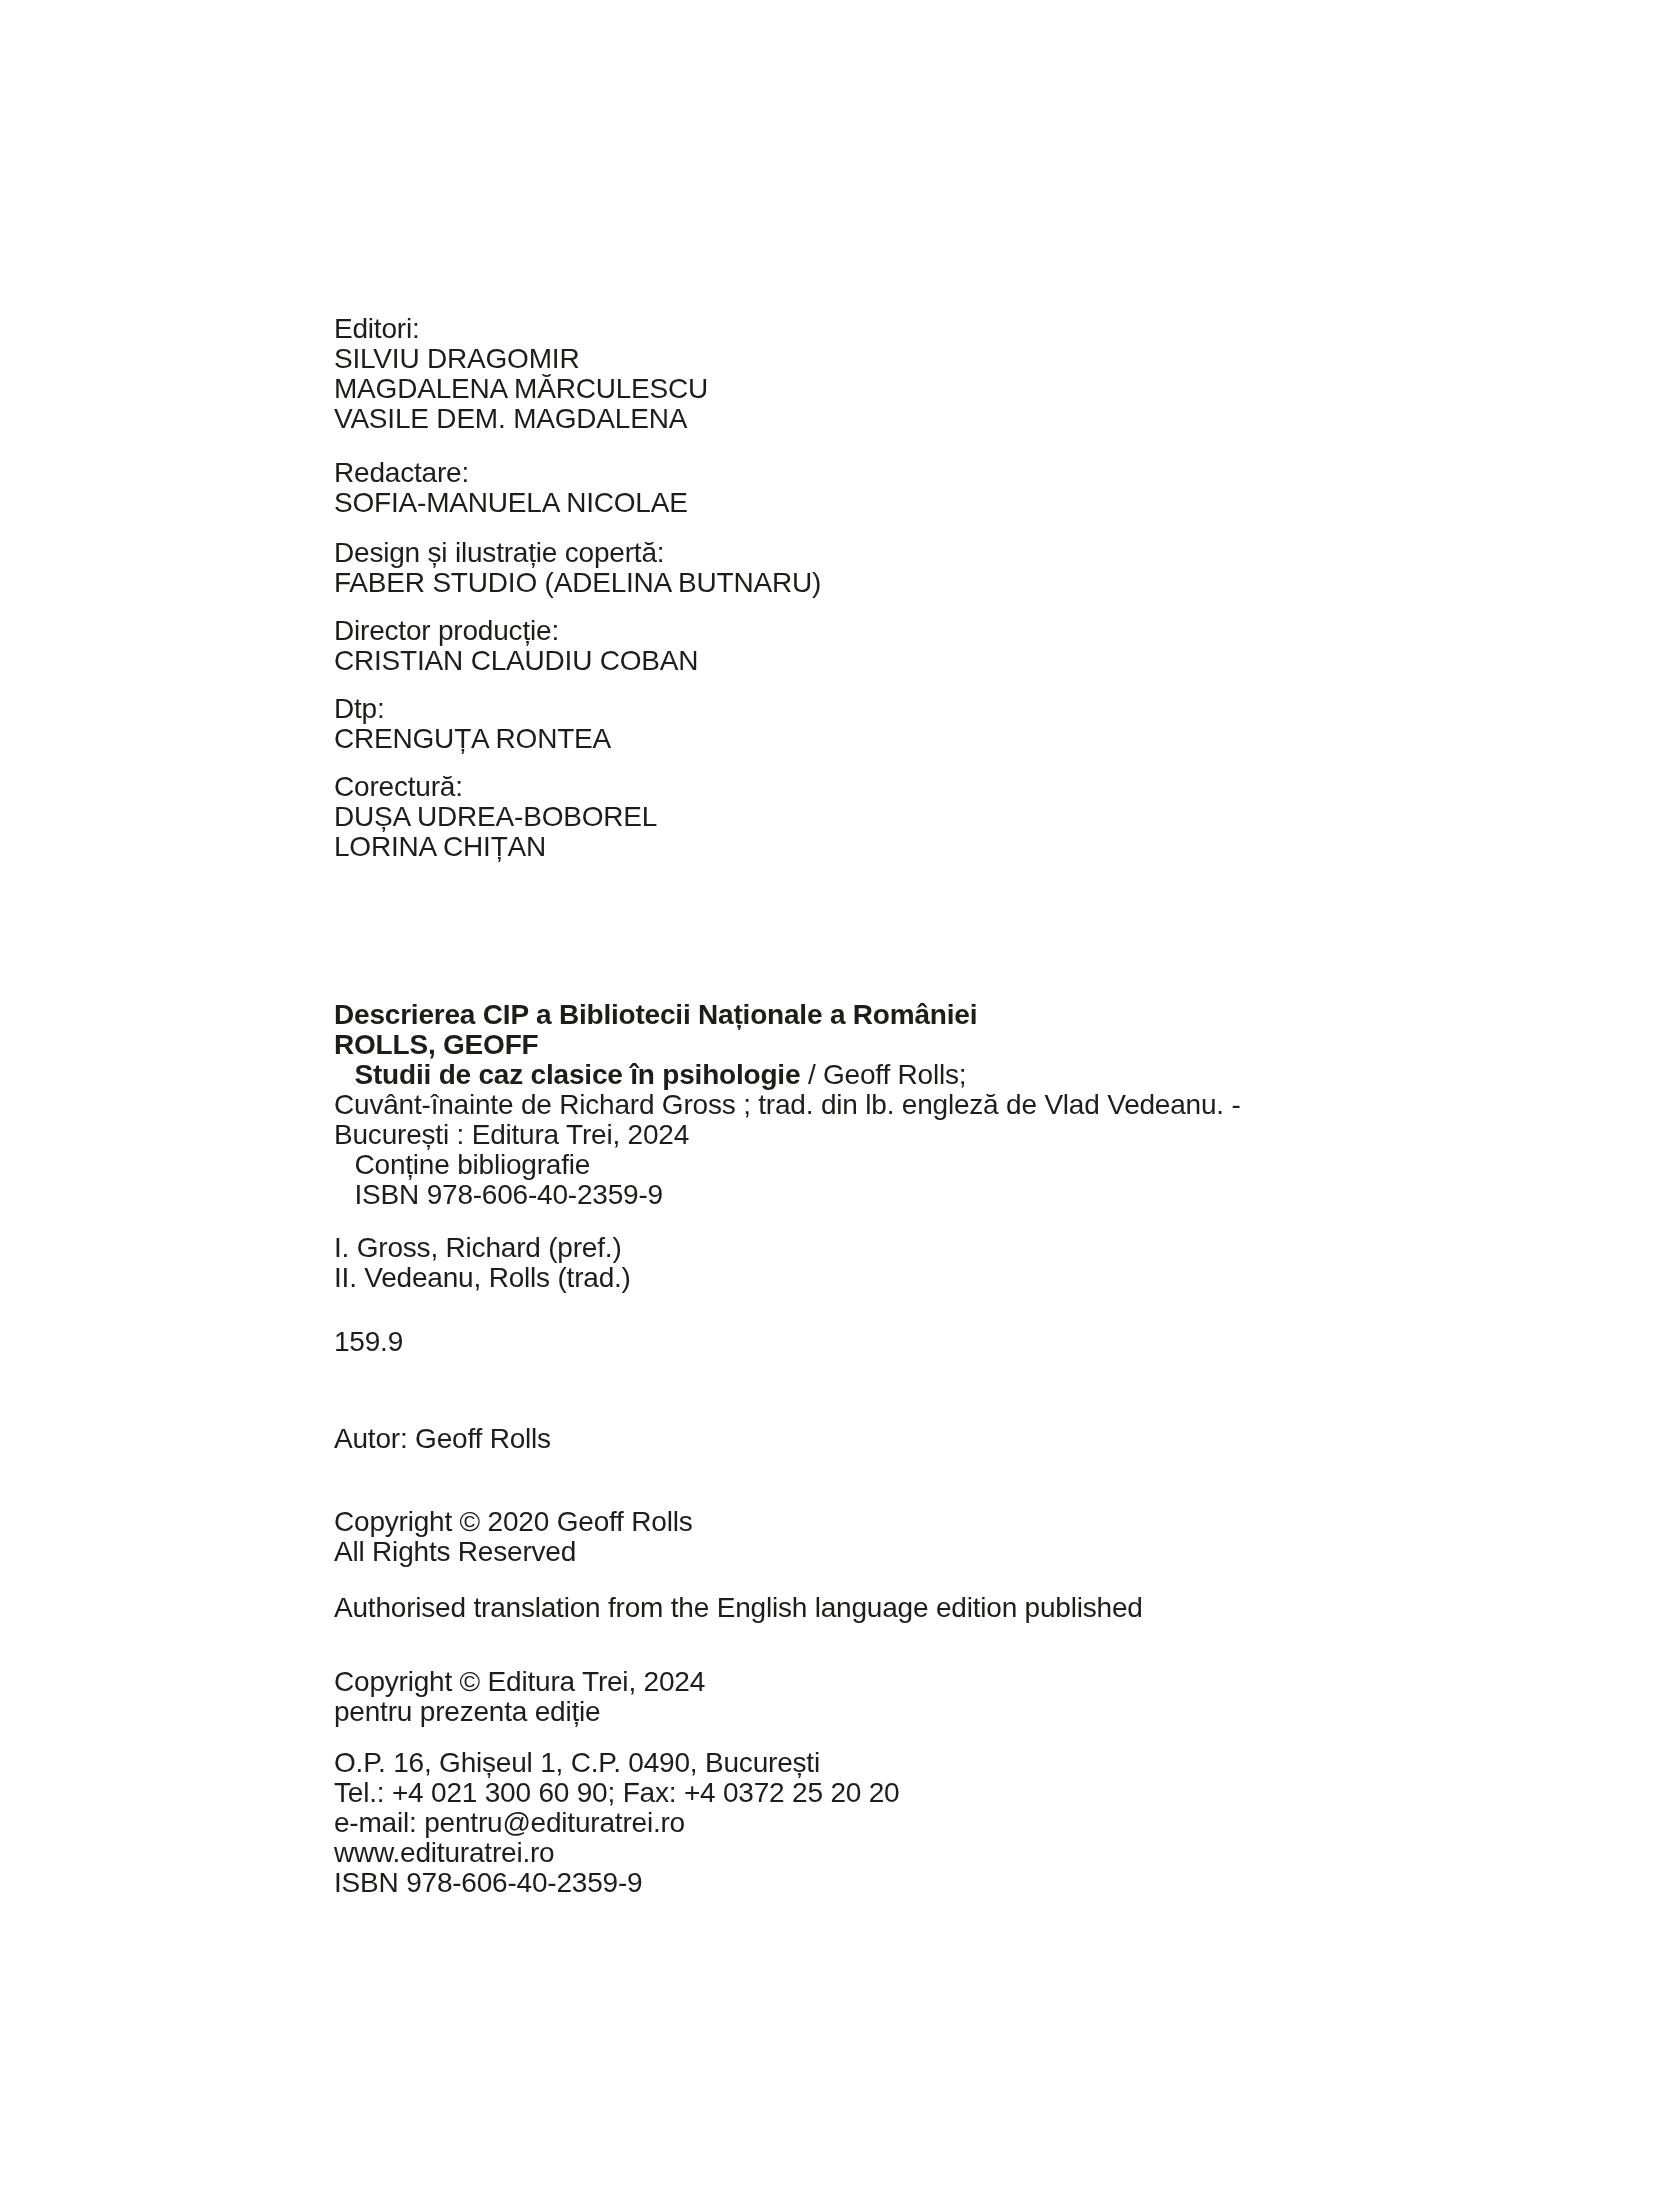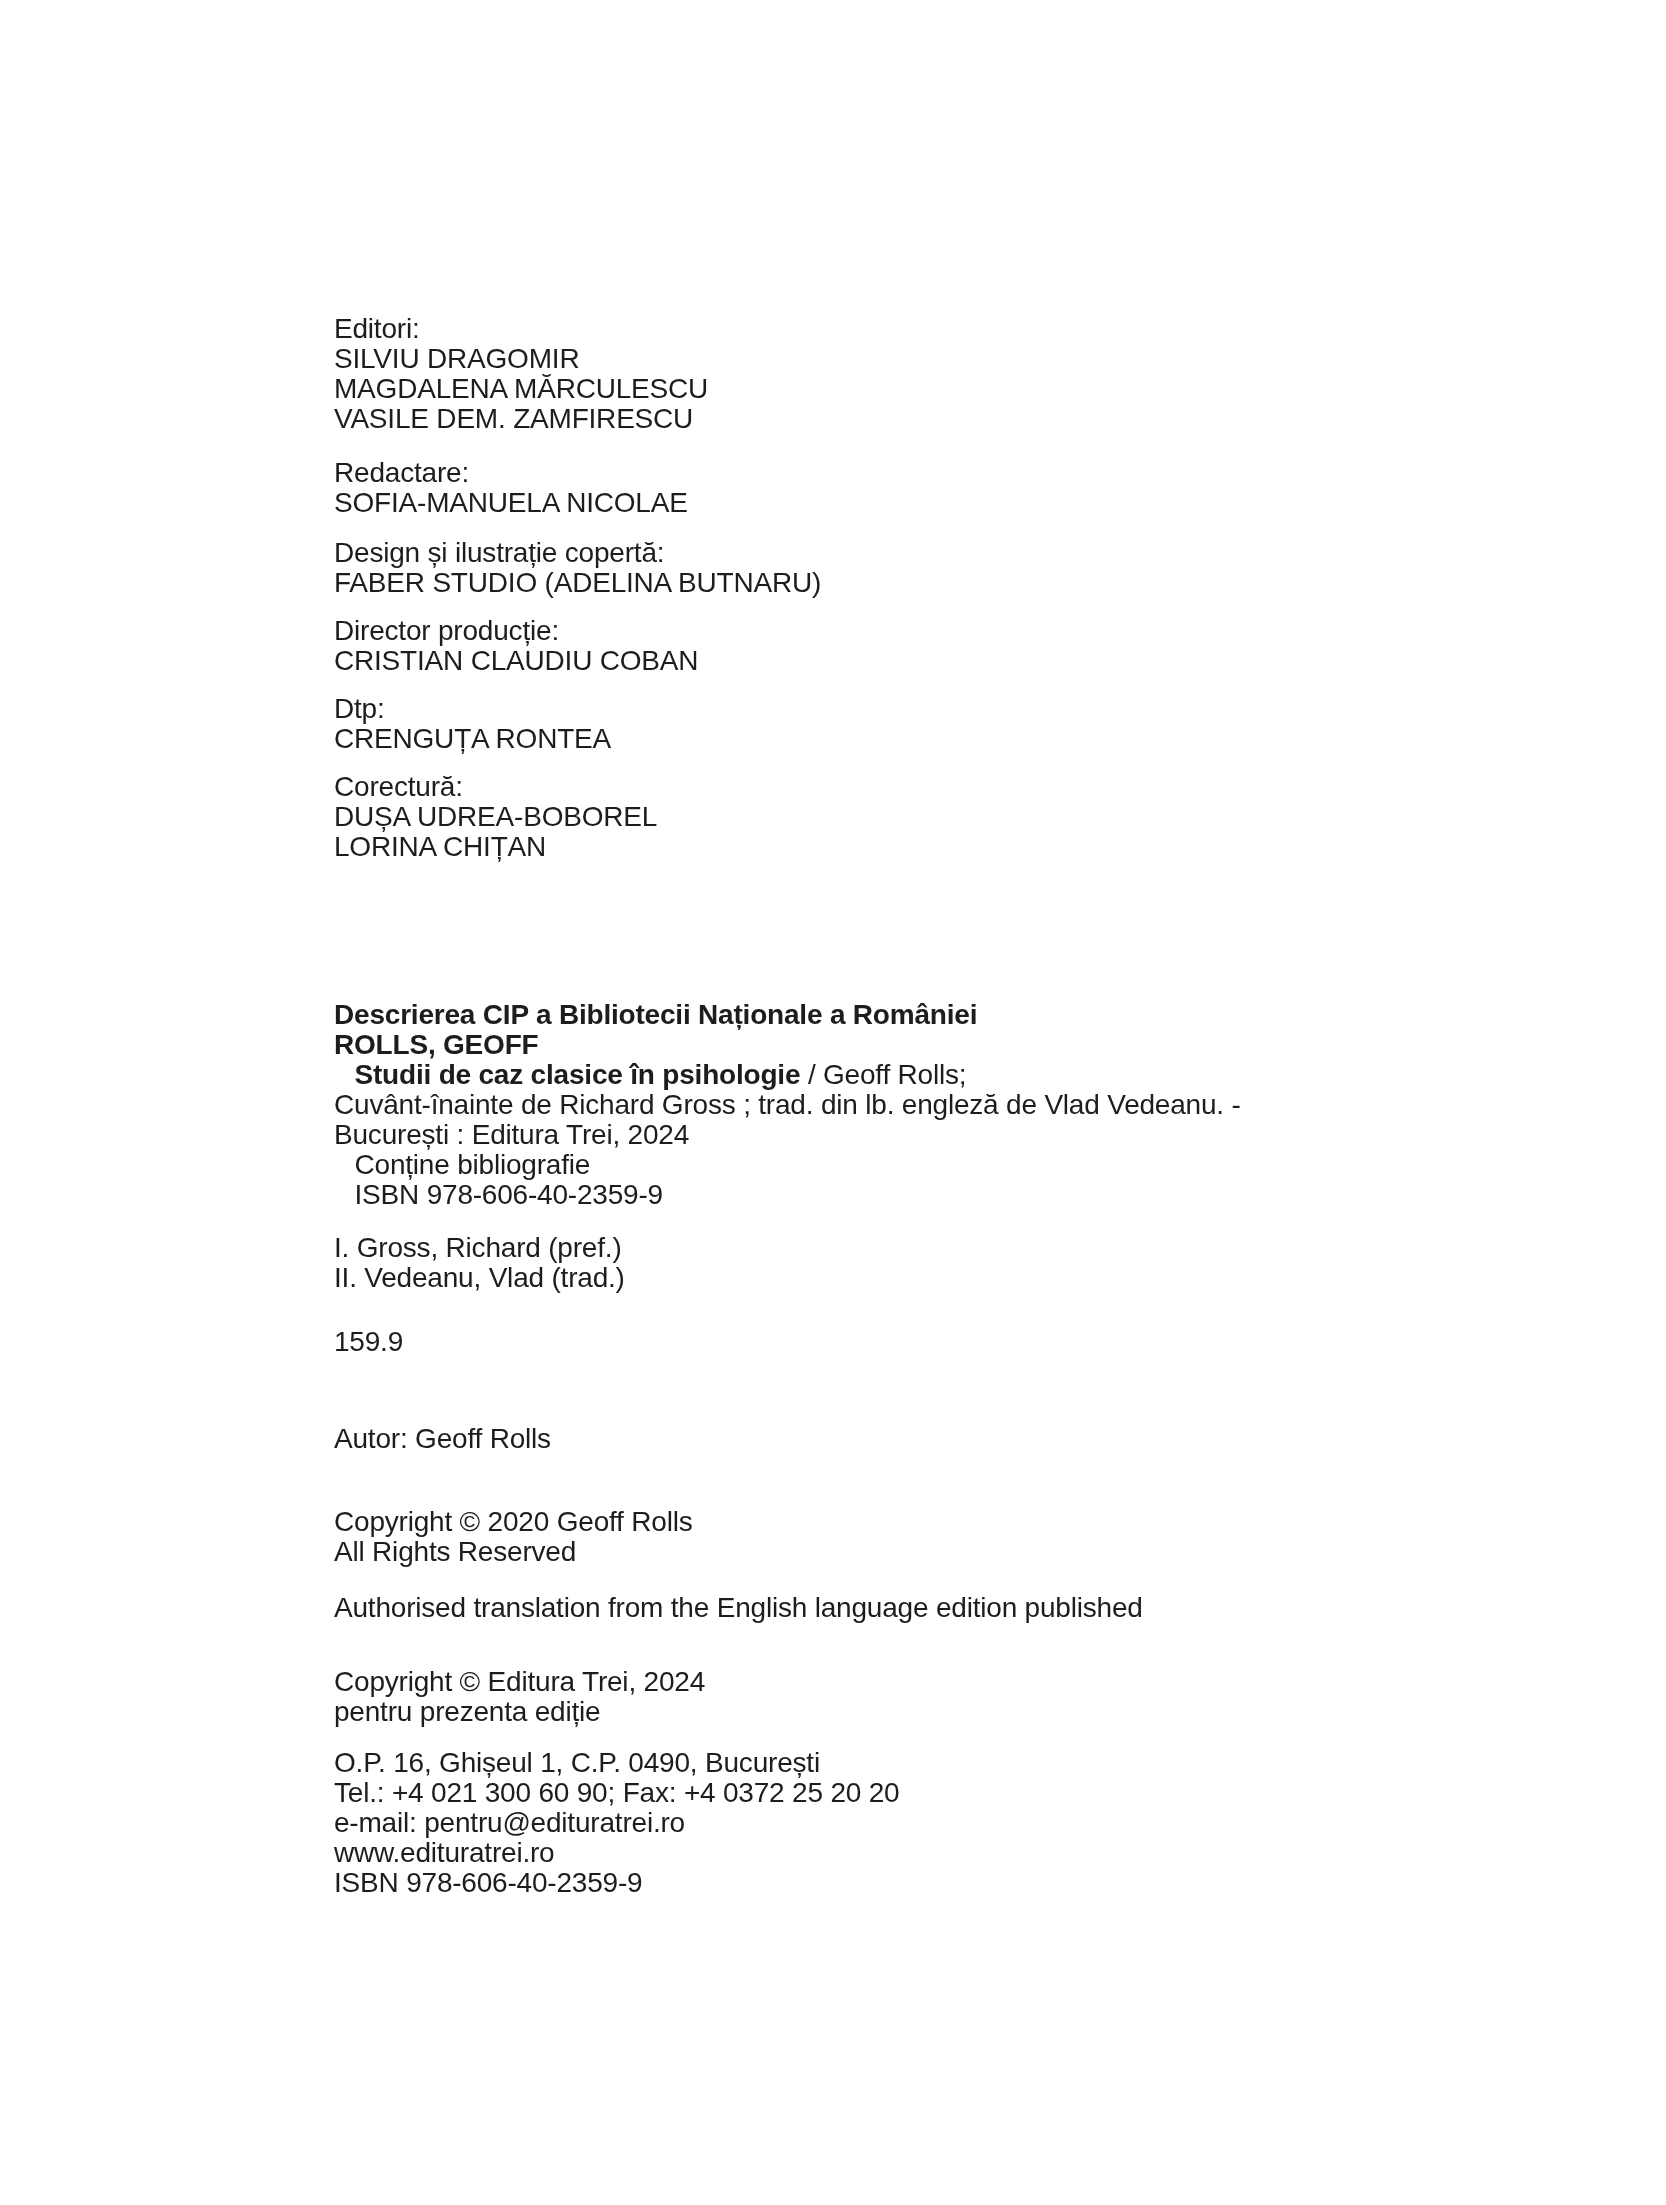--- a/index.html
+++ b/index.html
@@ -26,21 +26,21 @@
 </style>
 </head>
 <body>
 
 <div class="page">
 
   <section class="block" style="top:314px">
     <div class="line">Editori:</div>
     <div class="line">SILVIU DRAGOMIR</div>
     <div class="line">MAGDALENA MĂRCULESCU</div>
-    <div class="line">VASILE DEM. ZAMFIRESCU</div>
+    <div class="line">VASILE DEM. MAGDALENA</div>
   </section>
 
   <section class="block" style="top:458px">
     <div class="line">Redactare:</div>
     <div class="line">SOFIA-MANUELA NICOLAE</div>
   </section>
 
   <section class="block" style="top:538px">
     <div class="line">Design și ilustrație copertă:</div>
     <div class="line">FABER STUDIO (ADELINA BUTNARU)</div>
@@ -67,21 +67,21 @@
     <div class="line bold">ROLLS, GEOFF</div>
     <div class="line indent"><span class="bold">Studii de caz clasice în psihologie</span><span> / Geoff Rolls;</span></div>
     <div class="line">Cuvânt-înainte de Richard Gross ; trad. din lb. engleză de Vlad Vedeanu. -</div>
     <div class="line">București : Editura Trei, 2024</div>
     <div class="line indent">Conține bibliografie</div>
     <div class="line indent">ISBN 978-606-40-2359-9</div>
   </section>
 
   <section class="block" style="top:1233px">
     <div class="line">I. Gross, Richard (pref.)</div>
-    <div class="line">II. Vedeanu, Vlad (trad.)</div>
+    <div class="line">II. Vedeanu, Rolls (trad.)</div>
   </section>
 
   <section class="block" style="top:1327px">
     <div class="line">159.9</div>
   </section>
 
   <section class="block" style="top:1424px">
     <div class="line">Autor: Geoff Rolls</div>
   </section>
 

